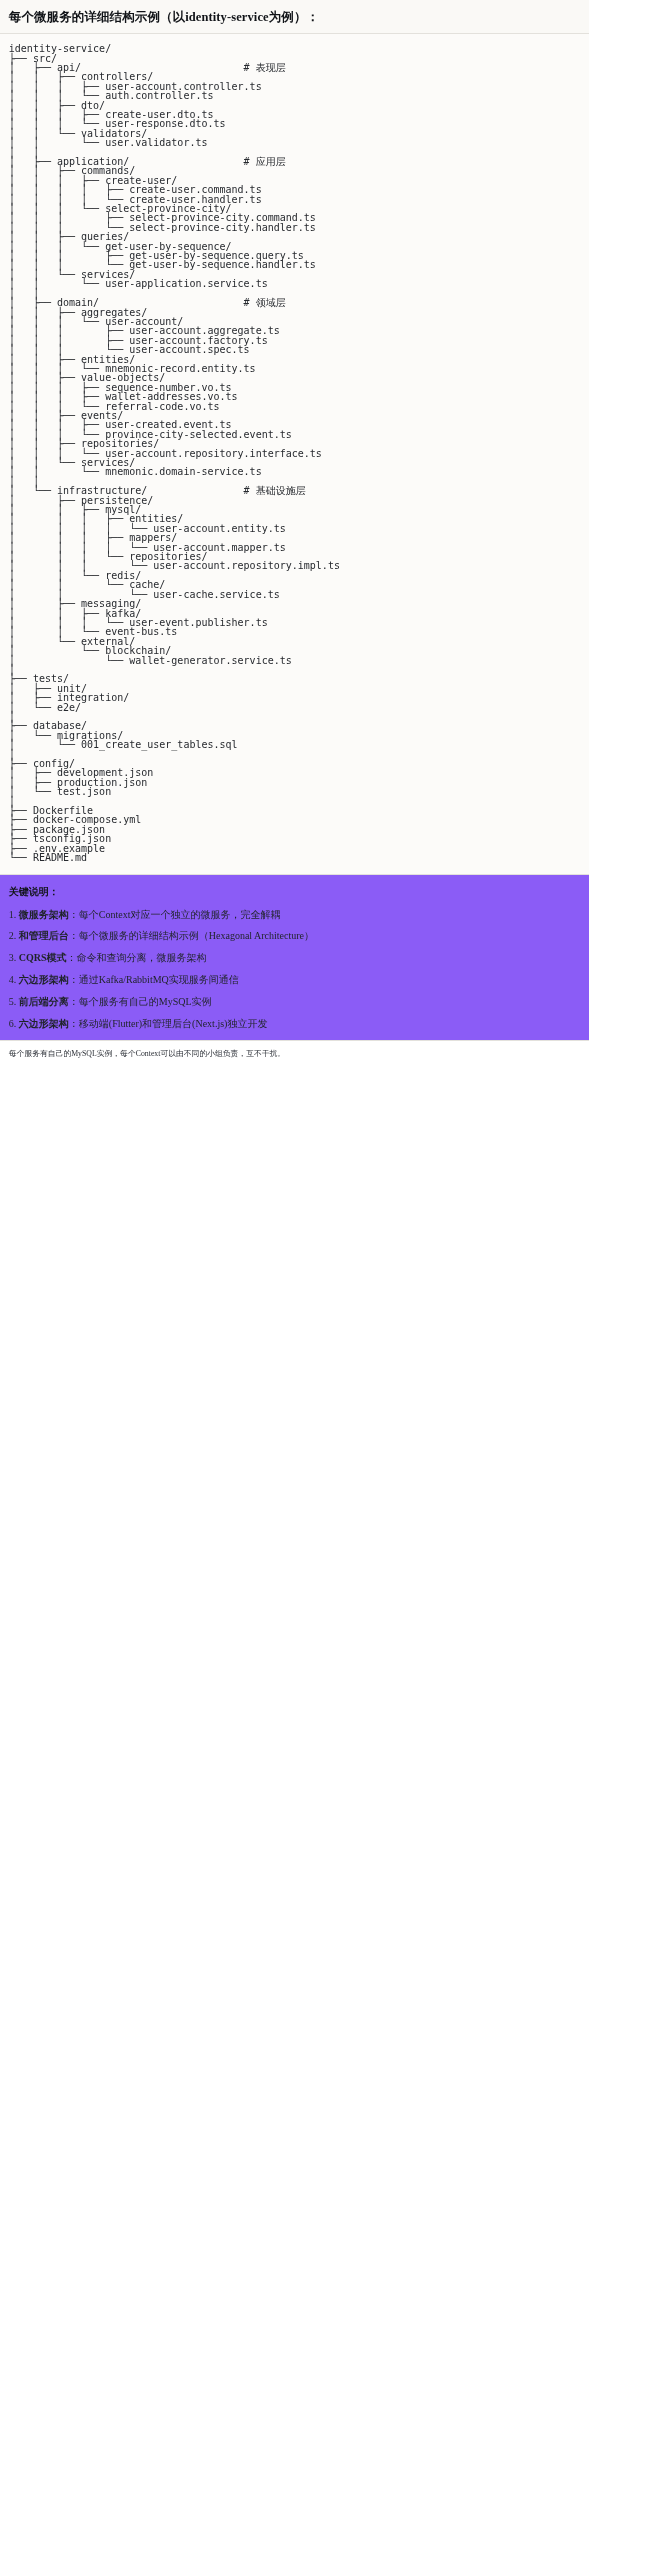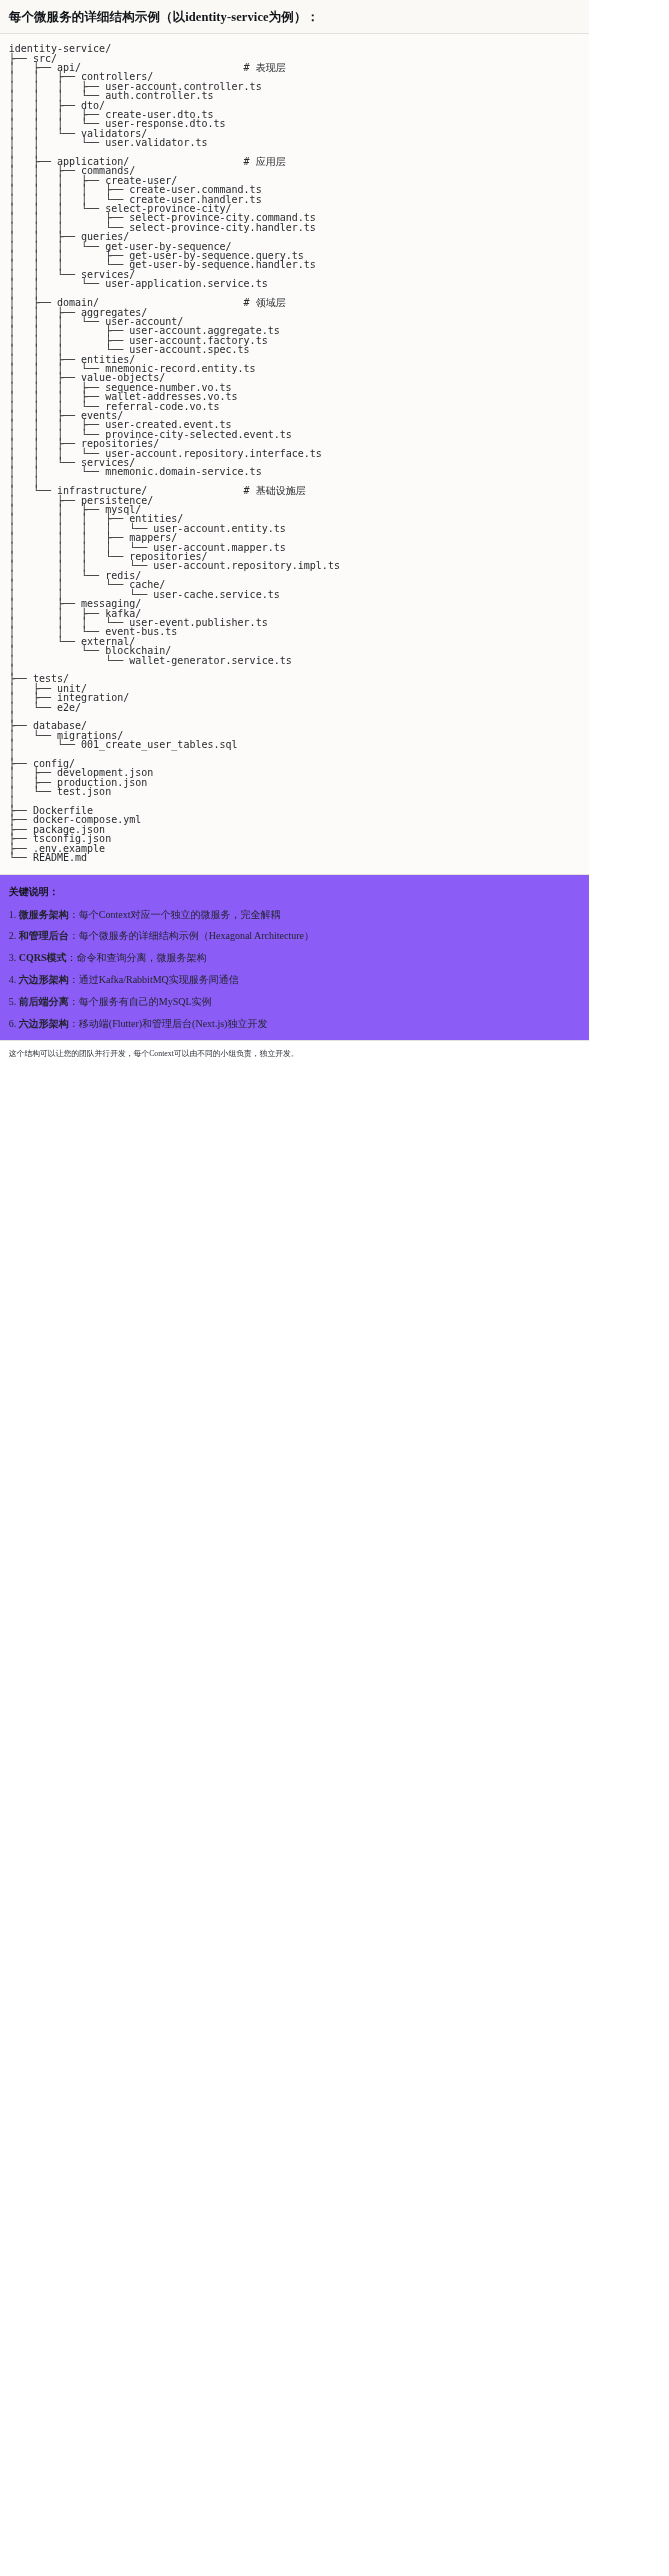--- a/index.html
+++ b/index.html
@@ -221,16 +221,16 @@
       </li>
       <li>
         <span class="nterm">前后端分离</span><span class="ndesc">：每个服务有自己的MySQL实例</span>
       </li>
       <li>
         <span class="nterm">六边形架构</span><span class="ndesc">：移动端(Flutter)和管理后台(Next.js)独立开发</span>
       </li>
     </ol>
   </div>
 
-  <div class="footer-note">这个结构可以让您的团队并行开发，每个Context可以由不同的小组负责，独立开发。</div>
+  <div class="footer-note">每个服务有自己的MySQL实例，每个Context可以由不同的小组负责，互不干扰。</div>
 
 </div>
 
 
 </body></html>

